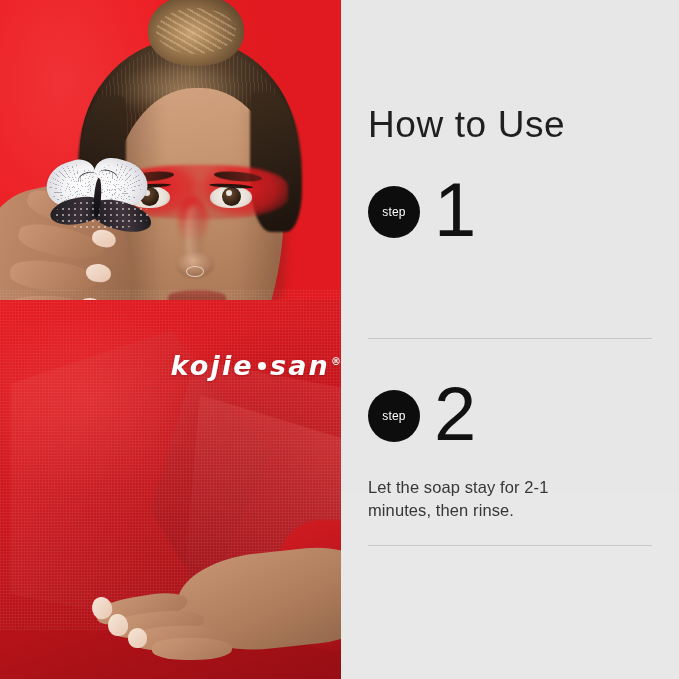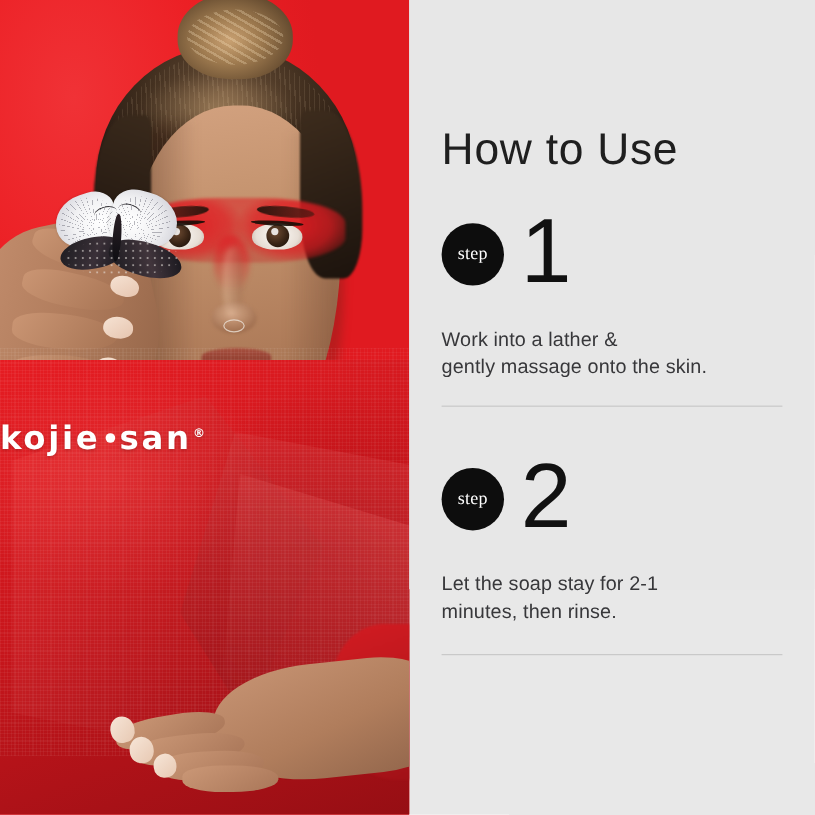--- a/index.html
+++ b/index.html
@@ -534,29 +534,30 @@
     border-radius: 40% 20% 30% 50%;
     filter: blur(1px);
   }
 
   
   .brand {
     position: absolute;
     left: 0;
     top: 352px;
     width: 341px;
-    text-align: left;
+    text-align: right;
     color: #ffffff;
     font-family: "DejaVu Sans", sans-serif;
     font-size: 27px;
     font-weight: 700;
     letter-spacing: 2.2px;
     line-height: 1;
     text-shadow: 0 1px 3px rgba(90,0,4,0.35);
     white-space: nowrap;
+    font-style: italic;
   }
   .brand .dot {
     display: inline-block;
     vertical-align: middle;
     width: 8px;
     height: 8px;
     background: #ffffff;
     border-radius: 50%;
     margin: 0 4px 4px 4px;
   }
@@ -602,22 +603,22 @@
     left: 0;
     top: 0;
     width: 52px;
     height: 52px;
     border-radius: 50%;
     background: #0d0d0d;
     color: #ffffff;
     display: flex;
     align-items: center;
     justify-content: center;
-    font-family: Liberation Serif, serif;
-    font-size: 15px;
+    font-family: Liberation Sans, sans-serif;
+    font-size: 12px;
     font-weight: 400;
     letter-spacing: 0.2px;
     line-height: 1;
   }
   .step-number {
     position: absolute;
     left: 66px;
     top: -14px;
     font-family: "Liberation Sans", sans-serif;
     font-size: 76px;
@@ -741,22 +742,20 @@
 
   <div class="info-panel">
 
     <div class="panel-title">How to Use</div>
 
     <div class="step-block one">
       <div class="step-head">
         <div class="step-badge">step</div>
         <div class="step-number">1</div>
       </div>
-      <div class="step-text">Work into a lather &amp;
-gently massage onto the skin.</div>
     </div>
 
     <div class="divider d1"></div>
 
     <div class="step-block two">
       <div class="step-head">
         <div class="step-badge">step</div>
         <div class="step-number">2</div>
       </div>
       <div class="step-text">Let the soap stay for 2-1

